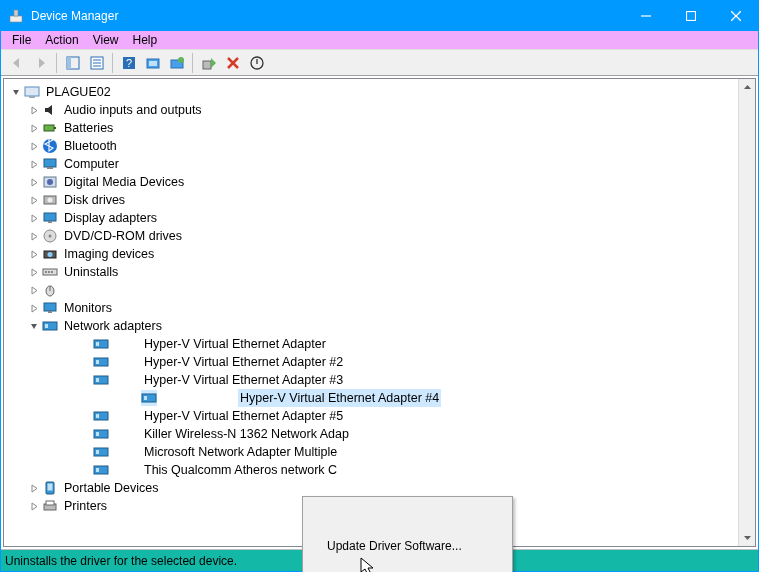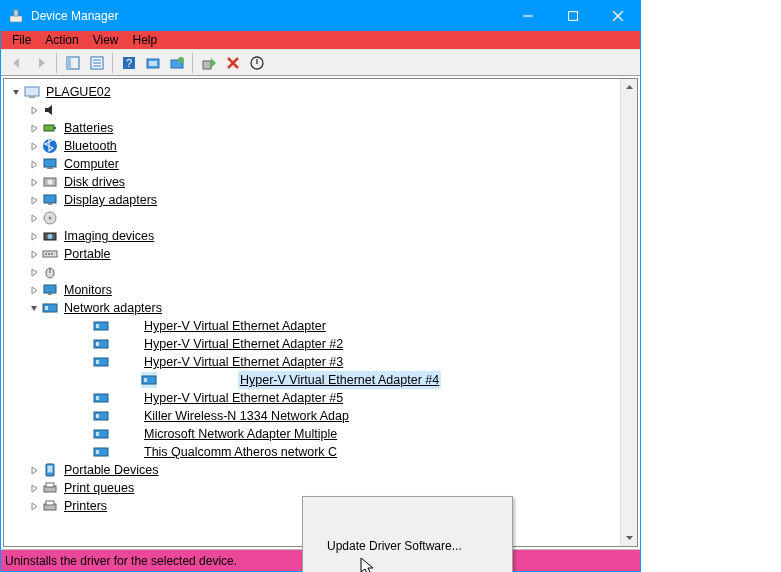--- a/index.html
+++ b/index.html
@@ -1,63 +1,63 @@
 <!DOCTYPE html>
 <html><head>
 <meta charset="utf-8">
 <style>
 * { box-sizing: border-box; margin: 0; padding: 0; font-family: "Segoe UI", Tahoma, sans-serif; }
 html, body { width: 781px; height: 572px; overflow: hidden; background: #fff; }
 
-.window { width: 641px; height: 572px; border: 1px solid #0099ff; display: flex; flex-direction: column; background: #fff; }
+.window { width: 759px; height: 572px; border: 1px solid #0099ff; display: flex; flex-direction: column; background: #fff; }
 
 
 .titlebar { height: 30px; background: #0099ff; display: flex; align-items: center; color: #fff; font-size: 12px; }
 .titlebar .appicon { width: 16px; height: 16px; margin: 0 7px; display:flex; align-items:center; justify-content:center; }
 .titlebar .title { flex: 1; }
 .titlebar .winbtn { width: 45px; height: 30px; display: flex; align-items: center; justify-content: center; cursor: default; }
 .titlebar .winbtn svg { stroke: #fff; }
 
 
-.menubar { height: 19px; background: #ef4444; border-bottom: 1px solid #e0e0e0; display: flex; align-items: center; font-size: 12px; padding-left: 4px; }
+.menubar { height: 19px; background: #f0abfc; border-bottom: 1px solid #e0e0e0; display: flex; align-items: center; font-size: 12px; padding-left: 4px; }
 .menubar .menuitem { padding: 1px 7px; cursor: default; }
 
 
 .toolbar { height: 26px; background: #f0f0f0; border-bottom: 1px solid #a0a0a0; display: flex; align-items: center; padding-left: 4px; gap: 1px; }
 .toolbar .tbtn { width: 23px; height: 22px; display: flex; align-items: center; justify-content: center; border: 1px solid transparent; cursor: default; }
 .toolbar .sep { width: 1px; height: 20px; background: #c0c0c0; margin: 0 3px; }
 .toolbar .tbtn.disabled svg { opacity: 0.35; }
 
 
 .tree-wrap { flex: 1; display: flex; border-top: 0; position: relative; }
 .tree { flex: 1; background: #fff; overflow: auto; font-size: 12.5px; padding-top: 4px; position: relative; border-right: 0; border: 1px solid #828790; margin: 2px; }
 .vscroll { width: 17px; background: #f0f0f0; border-left: 1px solid #ddd; position: absolute; right: 3px; top: 3px; bottom: 3px; display:flex; flex-direction:column; justify-content: space-between; align-items:center; }
 .vscroll .sarrow { width:17px; height:17px; display:flex; align-items:center; justify-content:center; }
 
-.node { display: flex; align-items: center; height: 18px; line-height: 18px; white-space: nowrap; text-decoration: underline; }
+.node { display: flex; align-items: center; height: 18px; line-height: 18px; white-space: nowrap; }
 .toggle { width: 16px; text-align: center; font-size: 10px; color: #606060; cursor: default; display:flex; align-items:center; justify-content:center;}
 .toggle svg { display:block; }
 .toggle.empty { visibility: hidden; }
 .icon { width: 16px; height: 16px; margin-right: 4px; display: flex; align-items: center; justify-content: center; }
 .label { padding: 0 2px; }
 .selected { background: #cde8ff; margin-left: 48px; }
 
 
 .d0 { padding-left: 4px; }
 .d1 { padding-left: 22px; }
 .d2 { padding-left: 44px; gap: 29px; }
 
 
 .ctxmenu { position: absolute; left: 301px; top: 420px; width: 211px; background: #f0f0f0; border: 1px solid #a0a0a0; box-shadow: 2px 2px 3px rgba(0,0,0,0.25); font-size: 12px; z-index: 50; padding: 2px; }
 .ctxitem { height: 22px; display: flex; align-items: center; padding-left: 22px; cursor: default; margin-top: 36px; }
 .ctxitem.hover { background: #91c9f7; text-decoration: underline; }
 .ctxsep { height: 1px; background: #d0d0d0; margin: 3px 2px; }
 
 
-.statusbar { height: 22px; border-top: 1px solid #c0c0c0; background: #ec4899; font-size: 12px; display: flex; align-items: center; padding-left: 4px; }
+.statusbar { height: 22px; border-top: 1px solid #c0c0c0; background: #14b8a6; font-size: 12px; display: flex; align-items: center; padding-left: 4px; }
 
 
 .cursor { position: absolute; left: 359px; top: 481px; z-index: 60; pointer-events: none; }
 </style>
 </head>
 <body>
 
 <div class="window">
 
   <div class="titlebar">
@@ -182,20 +182,21 @@
             <span class="toggle">
               <svg width="9" height="9">
                 <path d="M2 1 L7 4.5 L2 8 Z" fill="none" stroke="#888" stroke-width="1"></path>
               </svg>
             </span>
             <span class="icon">
               <svg width="16" height="16">
                 <path d="M3 6 h3 l4 -3 v10 l-4 -3 h-3 z" fill="#2e2e2e"></path>
               </svg>
             </span>
+            <span class="label">Audio inputs and outputs</span>
           </div>
           <div class="node d1">
             <span class="toggle">
               <svg width="9" height="9">
                 <path d="M2 1 L7 4.5 L2 8 Z" fill="none" stroke="#888" stroke-width="1"></path>
               </svg>
             </span>
             <span class="icon">
               <svg width="16" height="16">
                 <rect x="2" y="5" width="10" height="6" fill="#6ab04a" stroke="#2d5f1f"></rect>
@@ -233,20 +234,34 @@
             <span class="label">Computer</span>
           </div>
           <div class="node d1">
             <span class="toggle">
               <svg width="9" height="9">
                 <path d="M2 1 L7 4.5 L2 8 Z" fill="none" stroke="#888" stroke-width="1"></path>
               </svg>
             </span>
             <span class="icon">
               <svg width="16" height="16">
+                <rect x="2" y="3" width="12" height="10" fill="#cde" stroke="#678"></rect>
+                <circle cx="8" cy="8" r="3" fill="#56a"></circle>
+              </svg>
+            </span>
+            <span class="label">Digital Media Devices</span>
+          </div>
+          <div class="node d1">
+            <span class="toggle">
+              <svg width="9" height="9">
+                <path d="M2 1 L7 4.5 L2 8 Z" fill="none" stroke="#888" stroke-width="1"></path>
+              </svg>
+            </span>
+            <span class="icon">
+              <svg width="16" height="16">
                 <rect x="2" y="4" width="12" height="8" fill="#bbb" stroke="#666"></rect>
                 <circle cx="8" cy="8" r="2.5" fill="#eee"></circle>
               </svg>
             </span>
             <span class="label">Disk drives</span>
           </div>
           <div class="node d1">
             <span class="toggle">
               <svg width="9" height="9">
                 <path d="M2 1 L7 4.5 L2 8 Z" fill="none" stroke="#888" stroke-width="1"></path>
@@ -265,20 +280,21 @@
               <svg width="9" height="9">
                 <path d="M2 1 L7 4.5 L2 8 Z" fill="none" stroke="#888" stroke-width="1"></path>
               </svg>
             </span>
             <span class="icon">
               <svg width="16" height="16">
                 <circle cx="8" cy="8" r="6" fill="#ddd" stroke="#888"></circle>
                 <circle cx="8" cy="8" r="1.5" fill="#888"></circle>
               </svg>
             </span>
+            <span class="label">DVD/CD-ROM drives</span>
           </div>
           <div class="node d1">
             <span class="toggle">
               <svg width="9" height="9">
                 <path d="M2 1 L7 4.5 L2 8 Z" fill="none" stroke="#888" stroke-width="1"></path>
               </svg>
             </span>
             <span class="icon">
               <svg width="16" height="16">
                 <rect x="2" y="5" width="12" height="7" fill="#555" stroke="#222"></rect>
@@ -294,21 +310,21 @@
               </svg>
             </span>
             <span class="icon">
               <svg width="16" height="16">
                 <rect x="1" y="5" width="14" height="6" fill="#ddd" stroke="#666"></rect>
                 <rect x="3" y="7" width="2" height="2" fill="#888"></rect>
                 <rect x="6" y="7" width="2" height="2" fill="#888"></rect>
                 <rect x="9" y="7" width="2" height="2" fill="#888"></rect>
               </svg>
             </span>
-            <span class="label">Portable</span>
+            <span class="label">Uninstalls</span>
           </div>
           <div class="node d1">
             <span class="toggle">
               <svg width="9" height="9">
                 <path d="M2 1 L7 4.5 L2 8 Z" fill="none" stroke="#888" stroke-width="1"></path>
               </svg>
             </span>
             <span class="icon">
               <svg width="16" height="16">
                 <ellipse cx="8" cy="9" rx="4" ry="5" fill="#ddd" stroke="#666"></ellipse>
@@ -399,21 +415,21 @@
             <span class="label">Hyper-V Virtual Ethernet Adapter #5</span>
           </div>
           <div class="node d2">
             <span class="toggle empty"></span>
             <span class="icon">
               <svg width="16" height="16">
                 <rect x="1" y="4" width="14" height="8" fill="#3896d6" stroke="#1f5c8a"></rect>
                 <rect x="3" y="6" width="3" height="4" fill="#bde1f7"></rect>
               </svg>
             </span>
-            <span class="label">Killer Wireless-N 1334 Network Adap</span>
+            <span class="label">Killer Wireless-N 1362 Network Adap</span>
           </div>
           <div class="node d2">
             <span class="toggle empty"></span>
             <span class="icon">
               <svg width="16" height="16">
                 <rect x="1" y="4" width="14" height="8" fill="#3896d6" stroke="#1f5c8a"></rect>
                 <rect x="3" y="6" width="3" height="4" fill="#bde1f7"></rect>
               </svg>
             </span>
             <span class="label">Microsoft Network Adapter Multiple</span>
@@ -437,34 +453,20 @@
                 <path d="M2 1 L7 4.5 L2 8 Z" fill="none" stroke="#888" stroke-width="1"></path>
               </svg>
             </span>
             <span class="icon">
               <svg width="16" height="16">
                 <rect x="4" y="2" width="8" height="12" rx="1" fill="#3896d6" stroke="#1f5c8a"></rect>
                 <rect x="5.5" y="3.5" width="5" height="7" fill="#bde1f7"></rect>
               </svg>
             </span>
             <span class="label">Portable Devices</span>
-          </div>
-          <div class="node d1">
-            <span class="toggle">
-              <svg width="9" height="9">
-                <path d="M2 1 L7 4.5 L2 8 Z" fill="none" stroke="#888" stroke-width="1"></path>
-              </svg>
-            </span>
-            <span class="icon">
-              <svg width="16" height="16">
-                <rect x="2" y="6" width="12" height="6" fill="#bbb" stroke="#666"></rect>
-                <rect x="4" y="3" width="8" height="4" fill="#fff" stroke="#666"></rect>
-              </svg>
-            </span>
-            <span class="label">Print queues</span>
           </div>
           <div class="node d1">
             <span class="toggle">
               <svg width="9" height="9">
                 <path d="M2 1 L7 4.5 L2 8 Z" fill="none" stroke="#888" stroke-width="1"></path>
               </svg>
             </span>
             <span class="icon">
               <svg width="16" height="16">
                 <rect x="2" y="6" width="12" height="6" fill="#bbb" stroke="#666"></rect>

